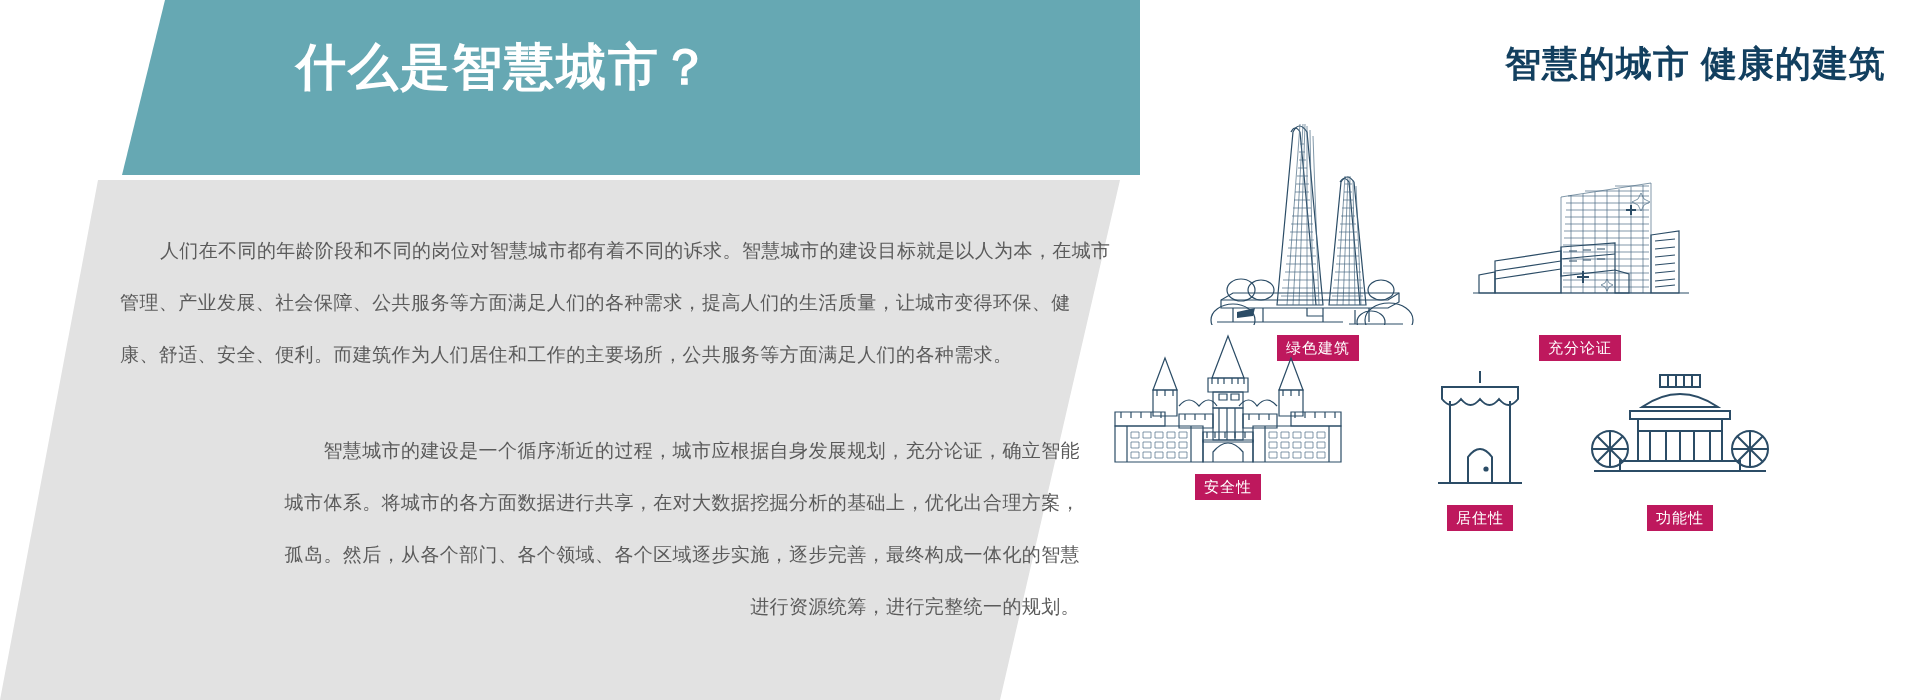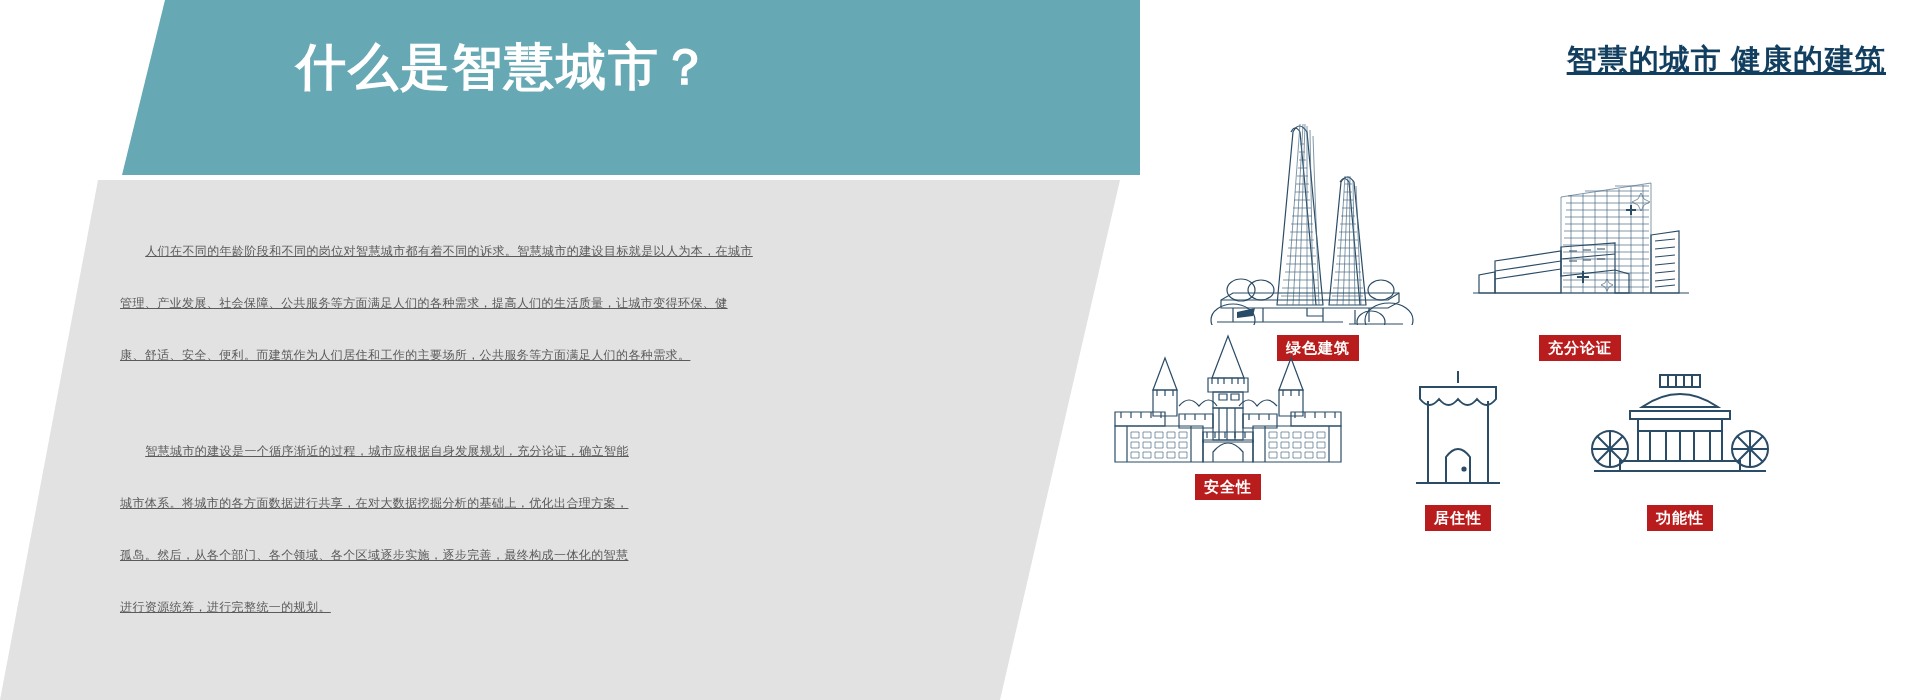--- a/index.html
+++ b/index.html
@@ -59,89 +59,88 @@
     -webkit-clip-path: polygon(98px 0, 1120px 0, 1000px 520px, 0 520px);
     clip-path: polygon(98px 0, 1120px 0, 1000px 520px, 0 520px);
   }
 
   .body-text {
     position: absolute;
     left: 120px;
     top: 225px;
     width: 960px;
     color: #5b5b5b;
-    font-size: 12px;
+    font-size: 19px;
     line-height: 52px;
     letter-spacing: 0.4px;
-    text-decoration: underline;
   }
   .body-text p {
     margin: 0;
   }
   .body-text p + p {
     margin-top: 44px;
+    text-align: right;
   }
   .body-text .indent {
     display: inline-block;
     width: 2.1em;
   }
   .para-line { display: block; white-space: nowrap; }
 
   
   .right-col {
     position: absolute;
     left: 1120px;
     top: 0;
     width: 800px;
     height: 700px;
   }
   .right-heading {
     position: absolute;
     right: 34px;
     top: 40px;
-    font-size: 30px;
+    font-size: 36px;
     font-weight: bold;
     color: #123f5f;
     letter-spacing: 1px;
     white-space: nowrap;
-    text-decoration: underline;
   }
 
   .icon-grid {
     position: absolute;
     left: 0;
     top: 110px;
     width: 800px;
     height: 560px;
   }
   .icon-cell {
     position: absolute;
     text-align: center;
   }
   .icon-art {
     display: block;
     margin: 0 auto;
   }
   .icon-label {
     display: inline-block;
     margin-top: 10px;
-    background: #b91c1c;
+    background: #be185d;
     color: #ffffff;
     font-size: 15px;
-    font-weight: bold;
+    font-weight: normal;
     padding: 5px 9px 6px 9px;
     letter-spacing: 1px;
     line-height: 1;
   }
 
   
   .cell-green    { left:  68px; top:   0px; width: 260px; }
   .cell-health   { left: 330px; top:  65px; width: 260px; }
   .cell-safety   { left: -42px; top: 224px; width: 300px; }
-  .cell-living   { left: 238px; top: 255px; width: 200px; }
+  .cell-living   { left: 260px; top: 255px; width: 200px; }
   .cell-function { left: 430px; top: 255px; width: 260px; }
 
   .ink { stroke: #2b4c66; fill: none; stroke-width: 2; }
   .ink-thin { stroke: #2b4c66; fill: none; stroke-width: 1.2; }
   .ink-hair { stroke: #4a6b84; fill: none; stroke-width: 0.7; }
   .ink-fill { fill: #2b4c66; stroke: none; }
 </style>
 </head>
 <body>
 

